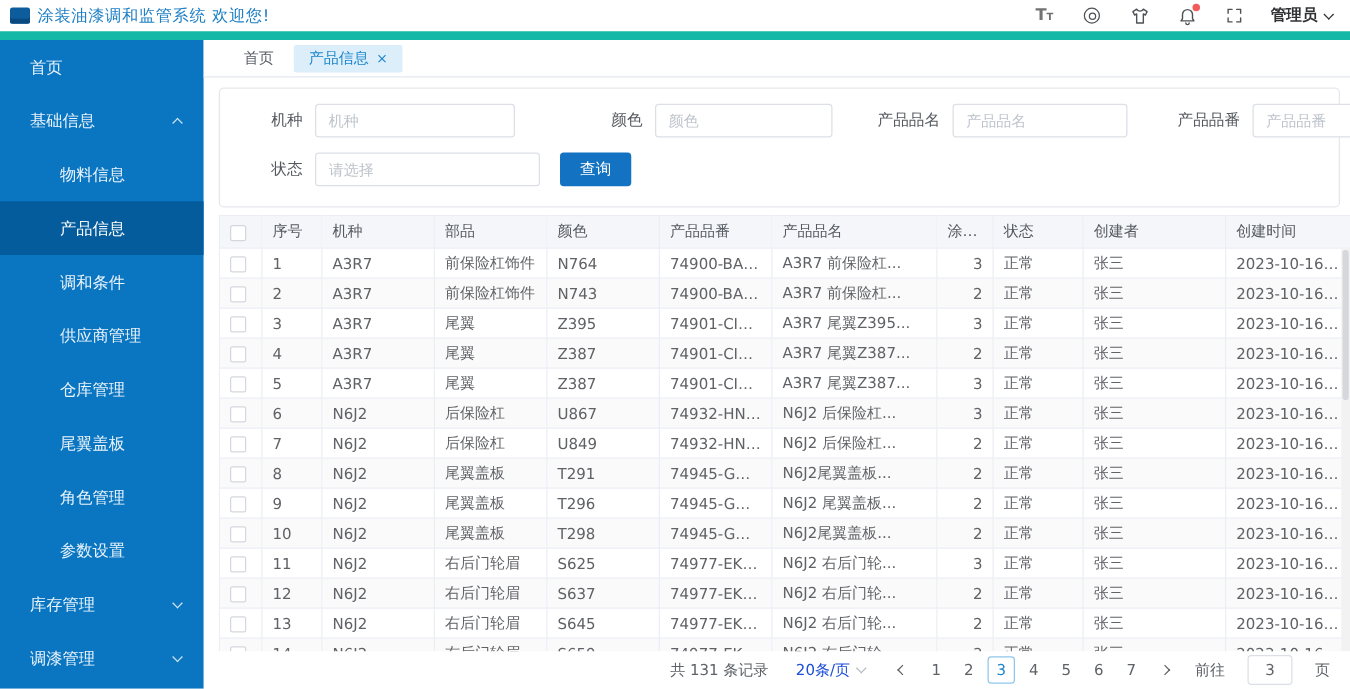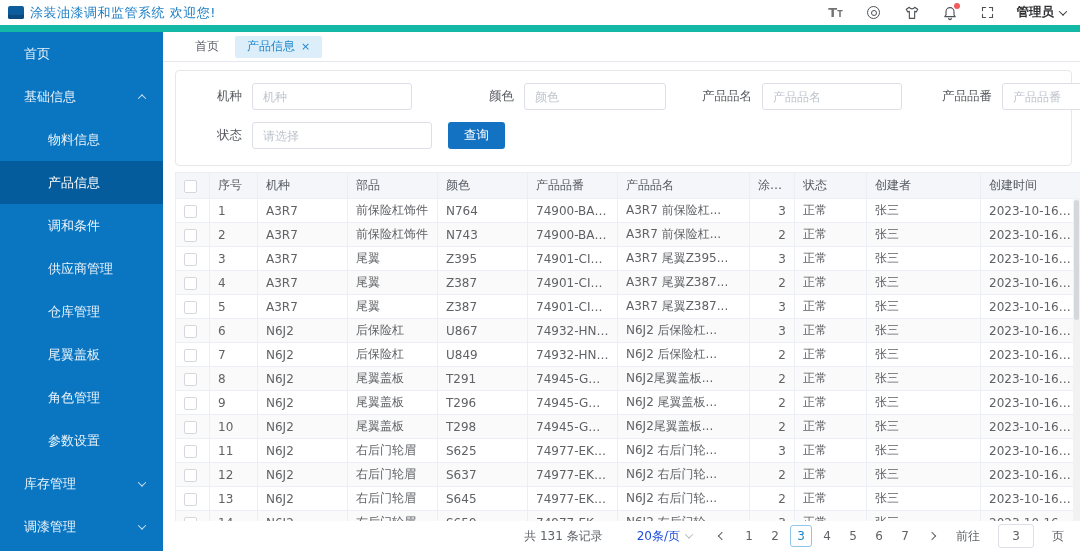--- a/index.html
+++ b/index.html
@@ -76,21 +76,21 @@
   td.num, th.num { text-align:right; }
   .cb { width:13px; height:13px; border:1px solid #d4d8de; border-radius:2px;
     background:#fff; display:inline-block; vertical-align:middle; cursor:pointer; }
   .scrollbar { position:absolute; right:0; top:26px; bottom:0; width:7px; background:#f2f2f2; }
   .scrollbar .thumb { position:absolute; top:2px; left:1px; width:5px; height:120px;
     border-radius:3px; background:#d4d7dc; }
 
   
   .pager { height:30px; display:flex; align-items:center; justify-content:flex-end;
     gap:6px; padding-right:16px; color:#5f6368; font-size:12px; }
-  .pager .total { margin-right:22px; }
+  .pager .total { margin-right:10px; }
   .pgsize { display:flex; align-items:center; gap:6px; border:0; padding:0 6px; margin-right:8px;
     cursor:pointer; color:#1d4ed8; }
   .pg-arrow { width:20px; height:20px; display:flex; align-items:center; justify-content:center;
     cursor:pointer; color:#606266; }
   .pg-num { min-width:22px; height:22px; display:flex; align-items:center; justify-content:center;
     cursor:pointer; padding:0 3px; border:1px solid transparent; border-radius:3px; }
   .pg-num.current { border-color:#8fc6ea; color:#1d86cc; background:#fff; }
   .goto { display:flex; align-items:center; gap:18px; margin-left:8px; }
   .goto input { width:36px; height:24px; border:1px solid #dcdfe6; border-radius:3px;
     text-align:center; font-size:12px; color:#606266; outline:none; font-family:inherit; }

